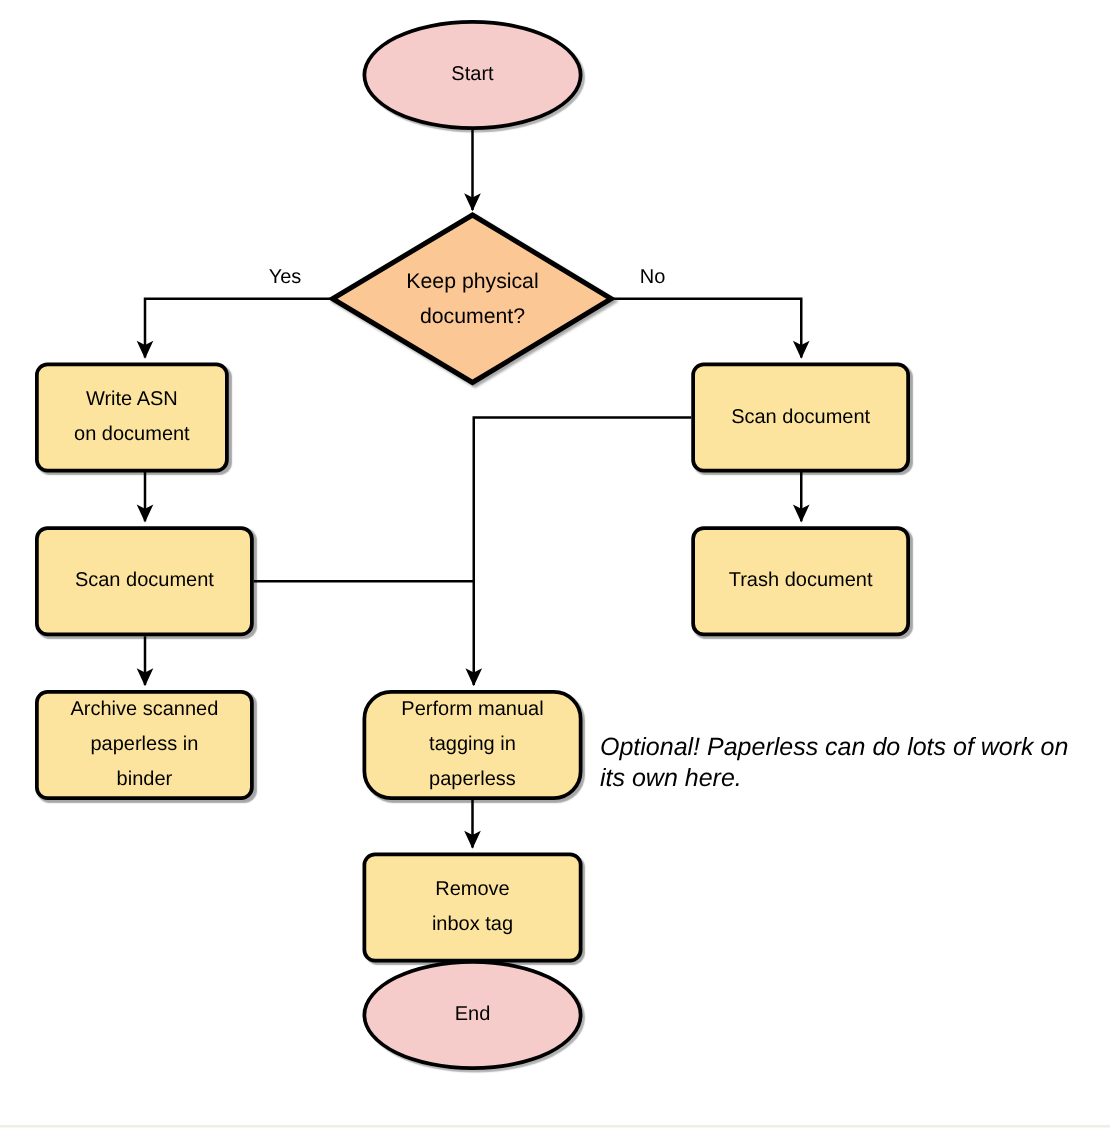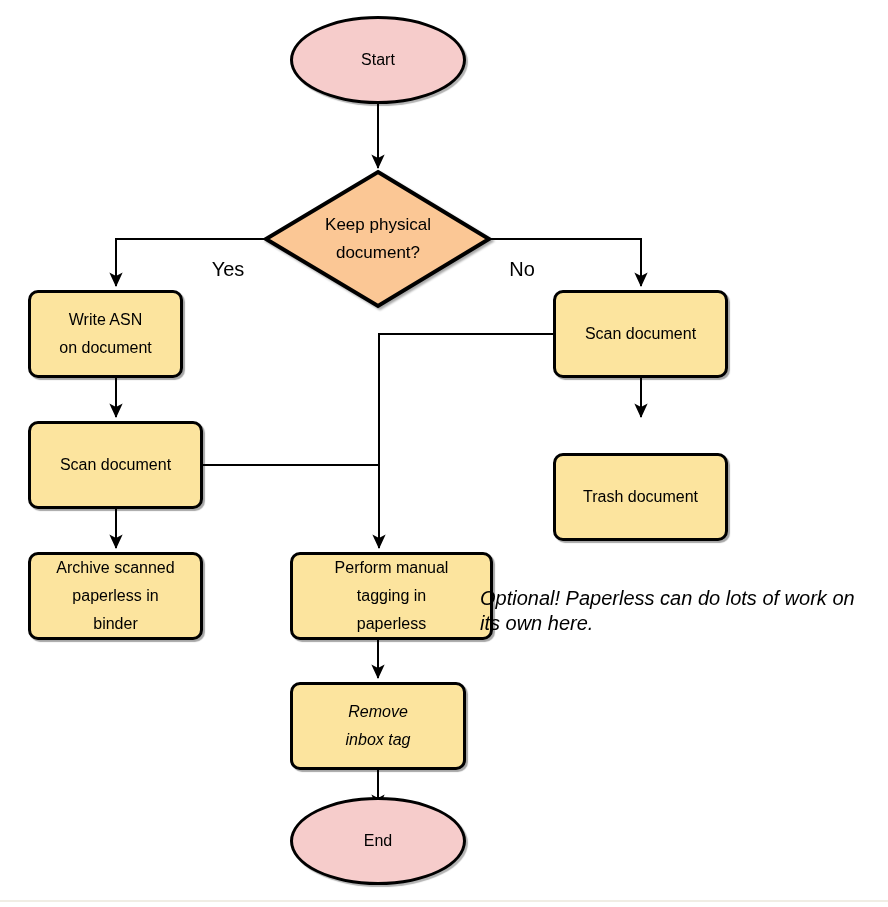--- a/index.html
+++ b/index.html
@@ -43,24 +43,23 @@
   .decision-label{
     position:absolute;
     left:278px;top:211px;width:200px;height:56px;
     display:flex;align-items:center;justify-content:center;
     text-align:center;font-size:17px;line-height:28px;
     white-space:pre-line;
   }
   .edge-label{
     position:absolute;
     transform:translate(-50%,-50%);
-    font-size:20px;line-height:22px;
+    font-size:16px;line-height:22px;
     background:var(--canvas-bg,#fff);
     padding:0 2px;
-    margin-top:47px;
   }
   .edge-label.yes{left:228px;top:222px;}
   .edge-label.no{left:522px;top:222px;}
   .note{
     position:absolute;
     left:480px;top:586px;width:412px;
     font-size:20px;line-height:25px;
     font-style:italic;
     white-space:pre-line;
   }
@@ -68,24 +67,24 @@
     position:absolute;
     left:0;top:900px;width:888px;height:2px;
     background:var(--bottom-edge,#F0EDE4);
   }
   
   .n-start       {left:290px;top:16px; width:176px;height:88px;}
   .n-write-asn   {left:28px; top:290px;width:155px;height:88px;}
   .n-scan-left   {left:28px; top:421px;width:175px;height:88px;}
   .n-archive     {left:28px; top:552px;width:175px;height:88px;}
   .n-scan-right  {left:553px;top:290px;width:175px;height:88px;}
-  .n-trash       {left:553px;top:421px;width:175px;height:88px;margin-top:32px;}
-  .n-tagging     {left:290px;top:552px;width:203px;height:88px;}
-  .n-remove      {left:290px;top:682px;width:176px;height:88px;font-style:italic;}
-  .n-end         {left:290px;top:797px;width:176px;height:88px;}
+  .n-trash       {left:553px;top:421px;width:175px;height:88px;}
+  .n-tagging     {left:290px;top:552px;width:176px;height:88px;border-radius:23px;}
+  .n-remove      {left:290px;top:682px;width:176px;height:88px;}
+  .n-end         {left:290px;top:768px;width:176px;height:88px;}
 </style>
 </head>
 <body>
 
 <div class="stage">
 
   <svg class="wires" width="888" height="907" viewBox="0 0 888 907">
     <defs>
       <marker id="arrow" viewBox="0 0 12 12" refX="10.5" refY="6" markerWidth="8.5" markerHeight="8.5" orient="auto">
         <path class="arrowhead" d="M1,1.3 L11.2,6 L1,10.7 L3.4,6 Z"></path>

